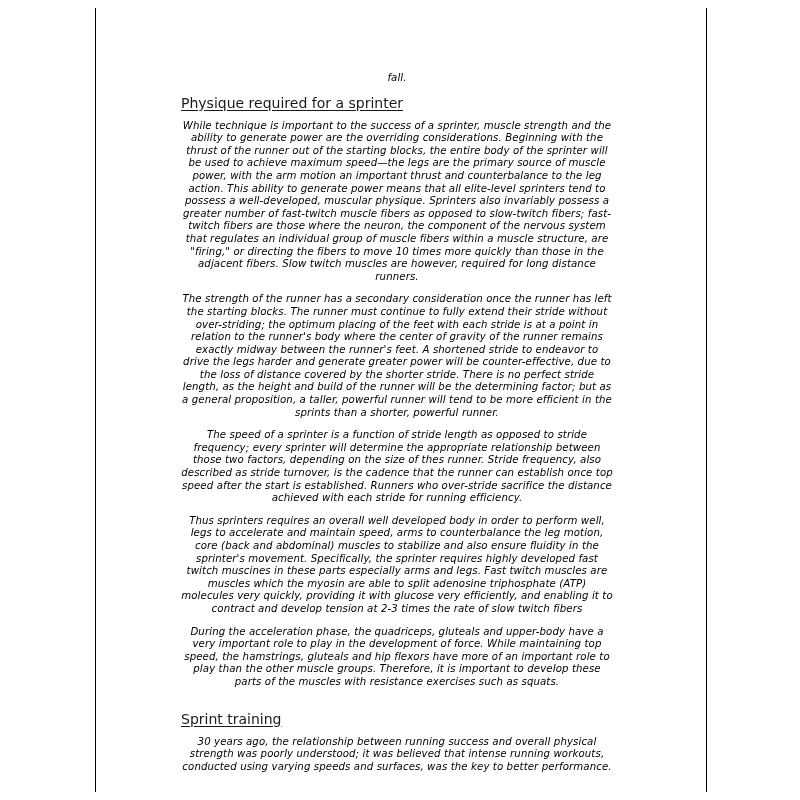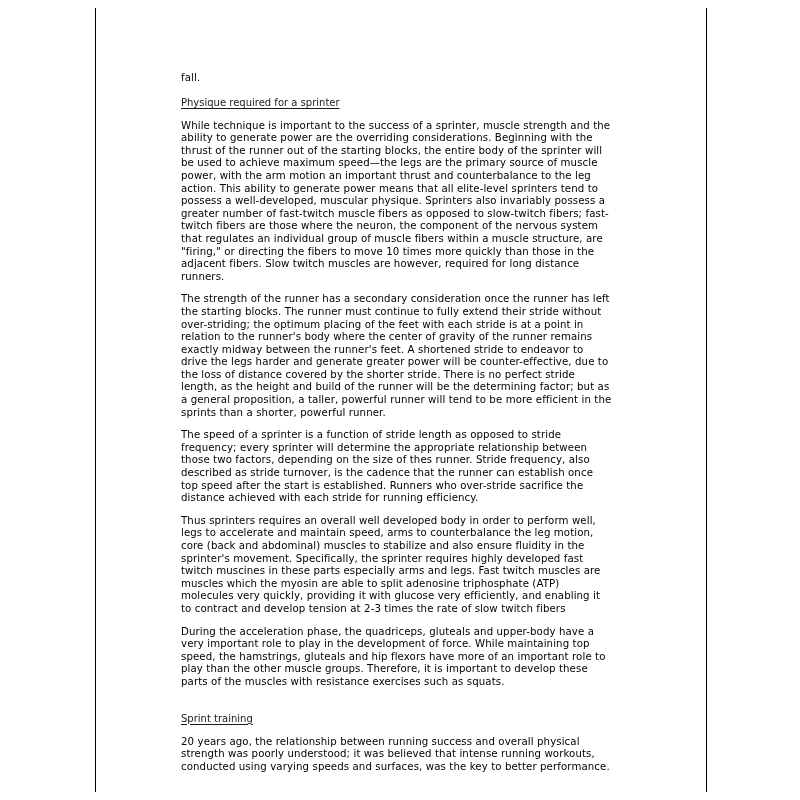--- a/index.html
+++ b/index.html
@@ -41,26 +41,27 @@
   .content {
     position: absolute;
     left: 181px;
     top: 72px;
     width: 432px;
   }
   .doc-text {
     font-size: 10.2px;
     line-height: 12.6px;
     color: #000000;
-    text-align: left;
+    text-align: center;
     margin: 0 0 10px 0;
     letter-spacing: 0.01em;
+    font-style: italic;
   }
   .heading {
-    font-size: 10px;
+    font-size: 14px;
     line-height: 16px;
     color: #1a1a1a;
     margin: 4px 0 9px 0;
     text-decoration: underline;
     text-underline-offset: 2px;
     font-weight: normal;
   }
   .heading.second {
     margin-top: 22px;
   }
@@ -89,17 +90,17 @@
     <p class="doc-text">The strength of the runner has a secondary consideration once the runner has left the starting blocks. The runner must continue to fully extend their stride without over-striding; the optimum placing of the feet with each stride is at a point in relation to the runner's body where the center of gravity of the runner remains exactly midway between the runner's feet. A shortened stride to endeavor to drive the legs harder and generate greater power will be counter-effective, due to the loss of distance covered by the shorter stride. There is no perfect stride length, as the height and build of the runner will be the determining factor; but as a general proposition, a taller, powerful runner will tend to be more efficient in the sprints than a shorter, powerful runner.</p>
 
     <p class="doc-text">The speed of a sprinter is a function of stride length as opposed to stride frequency; every sprinter will determine the appropriate relationship between those two factors, depending on the size of thes runner. Stride frequency, also described as stride turnover, is the cadence that the runner can establish once top speed after the start is established. Runners who over-stride sacrifice the distance achieved with each stride for running efficiency.</p>
 
     <p class="doc-text">Thus sprinters requires an overall well developed body in order to perform well, legs to accelerate and maintain speed, arms to counterbalance the leg motion, core (back and abdominal) muscles to stabilize and also ensure fluidity in the sprinter's movement. Specifically, the sprinter requires highly developed fast twitch muscines in these parts especially arms and legs. Fast twitch muscles are muscles which the myosin are able to split adenosine triphosphate (ATP) molecules very quickly, providing it with glucose very efficiently, and enabling it to contract and develop tension at 2-3 times the rate of slow twitch fibers</p>
 
     <p class="doc-text">During the acceleration phase, the quadriceps, gluteals and upper-body have a very important role to play in the development of force. While maintaining top speed, the hamstrings, gluteals and hip flexors have more of an important role to play than the other muscle groups. Therefore, it is important to develop these parts of the muscles with resistance exercises such as squats.</p>
 
     <h2 class="heading second">Sprint training</h2>
 
-    <p class="doc-text">20 years ago, the relationship between running success and overall physical strength was poorly understood; it was believed that intense running workouts, conducted using varying speeds and surfaces, was the key to better performance.</p>
+    <p class="doc-text">30 years ago, the relationship between running success and overall physical strength was poorly understood; it was believed that intense running workouts, conducted using varying speeds and surfaces, was the key to better performance.</p>
 
 
   </div>
 </div>
 
 </body></html>

